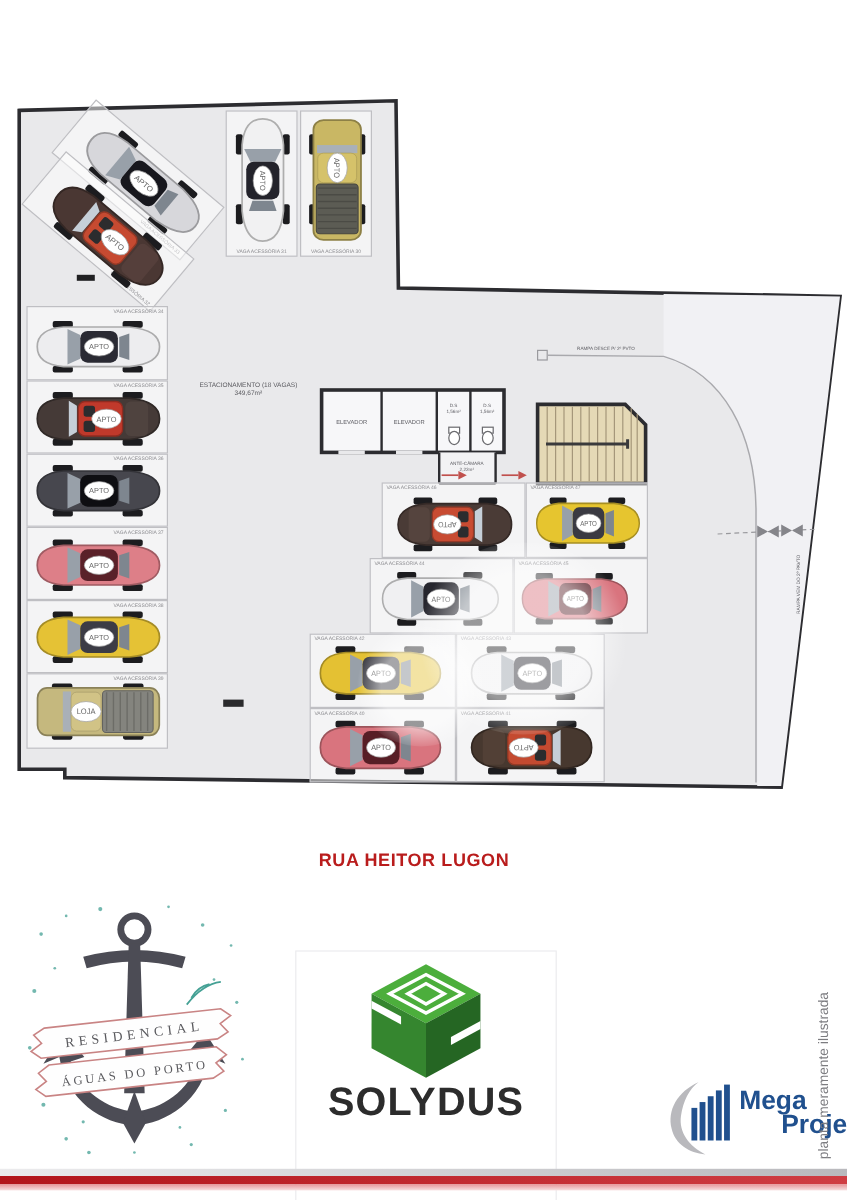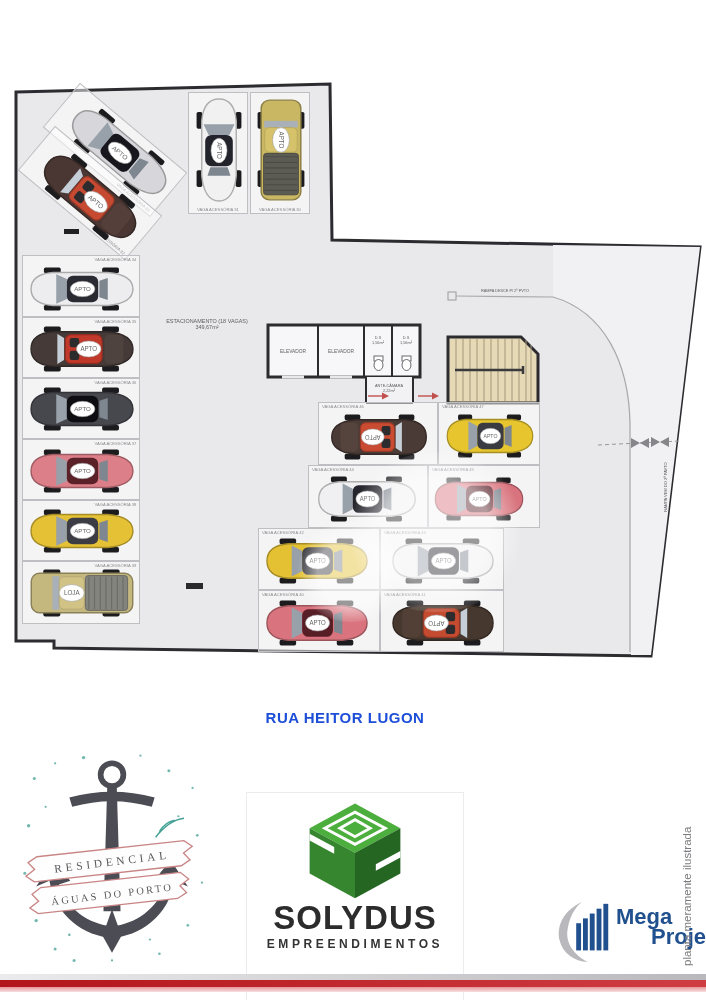--- a/index.html
+++ b/index.html
@@ -24,21 +24,21 @@
   .vlabel.tl{left:3px;top:1px;transform:scale(.52);transform-origin:0 0;}
   .vlabel.tr{right:3px;top:1px;transform:scale(.52);transform-origin:100% 0;}
   .vlabel.bc{left:50%;bottom:1px;transform:translateX(-50%) scale(.52);transform-origin:50% 100%;}
   .vlabel.br{right:4px;bottom:1px;transform:scale(.52);transform-origin:100% 100%;}
   .wm{position:absolute;border-radius:50%;z-index:5;pointer-events:none;
       background:radial-gradient(circle, rgba(255,255,255,.55) 45%, rgba(255,255,255,0) 72%);}
   
   .floor-title{position:absolute;left:24px;top:674px;font-size:20px;font-weight:800;
                color:#3c3c3e;letter-spacing:.5px;z-index:8;}
   .street-title{position:absolute;left:0;top:709px;width:690px;text-align:center;font-size:15px;
-                font-weight:800;color:#1d4ed8;letter-spacing:.5px;z-index:8;}
+                font-weight:800;color:#b91c1c;letter-spacing:.5px;z-index:8;}
   
   .residencial-logo{left:12px;top:750px;width:200px;height:218px;z-index:8;}
   .solydus-card{left:246px;top:792px;width:218px;height:218px;border:1px solid #ececee;
                 background:#fff;text-align:center;z-index:8;box-sizing:border-box;}
   .solydus-name{font-size:33px;font-weight:800;color:#2c2c2c;letter-spacing:1px;line-height:1;margin-top:2px;}
   .solydus-sub{font-size:12px;font-weight:700;color:#333;letter-spacing:3.6px;margin-top:3px;}
   .mega-logo{left:552px;top:898px;width:128px;height:66px;z-index:8;}
   .mega-line{position:absolute;font-weight:800;color:#20508e;font-size:22px;line-height:1;}
   .disclaimer{position:absolute;left:681px;top:966px;transform:rotate(-90deg);transform-origin:0 0;
               font-size:11.5px;color:#7c7c80;white-space:nowrap;z-index:8;}
@@ -524,21 +524,20 @@
     <svg width="104" height="100" viewBox="0 0 110 104" style="margin:6px auto 0;">
       <polygon points="55,4 103,30 55,56 7,30" fill="#4cae3c"></polygon>
       <path d="M23,30 L55,13 L87,30 L55,47 Z" fill="none" stroke="#fff" stroke-width="3"></path>
       <path d="M39,30 L55,21 L71,30 L55,39 Z" fill="none" stroke="#fff" stroke-width="3"></path>
       <polygon points="7,30 55,56 55,104 7,78" fill="#35862f"></polygon>
       <polygon points="103,30 55,56 55,104 103,78" fill="#256623"></polygon>
       <polygon points="7,36 33,50 33,57 7,43" fill="#fff"></polygon>
       <polygon points="77,68 103,54 103,61 77,75" fill="#fff"></polygon>
     </svg>
     <div class="solydus-name">SOLYDUS</div>
-    <div class="solydus-sub">EMPREENDIMENTOS</div>
   </div>
 
   <div class="abs mega-logo">
     <svg width="128" height="66" viewBox="0 0 130 68">
       <path d="M30,4 C12,12 3,28 7,44 C10,57 22,65 36,66 C22,59 13,47 15,33 C17,20 22,10 30,4 Z" fill="#b9b9bd"></path>
       <g fill="#20508e">
         <rect x="24" y="26" width="5" height="28"></rect>
           <rect x="31" y="21" width="5" height="33"></rect>
         <rect x="38" y="16" width="5" height="38"></rect>
           <rect x="45" y="11" width="5" height="43"></rect>

